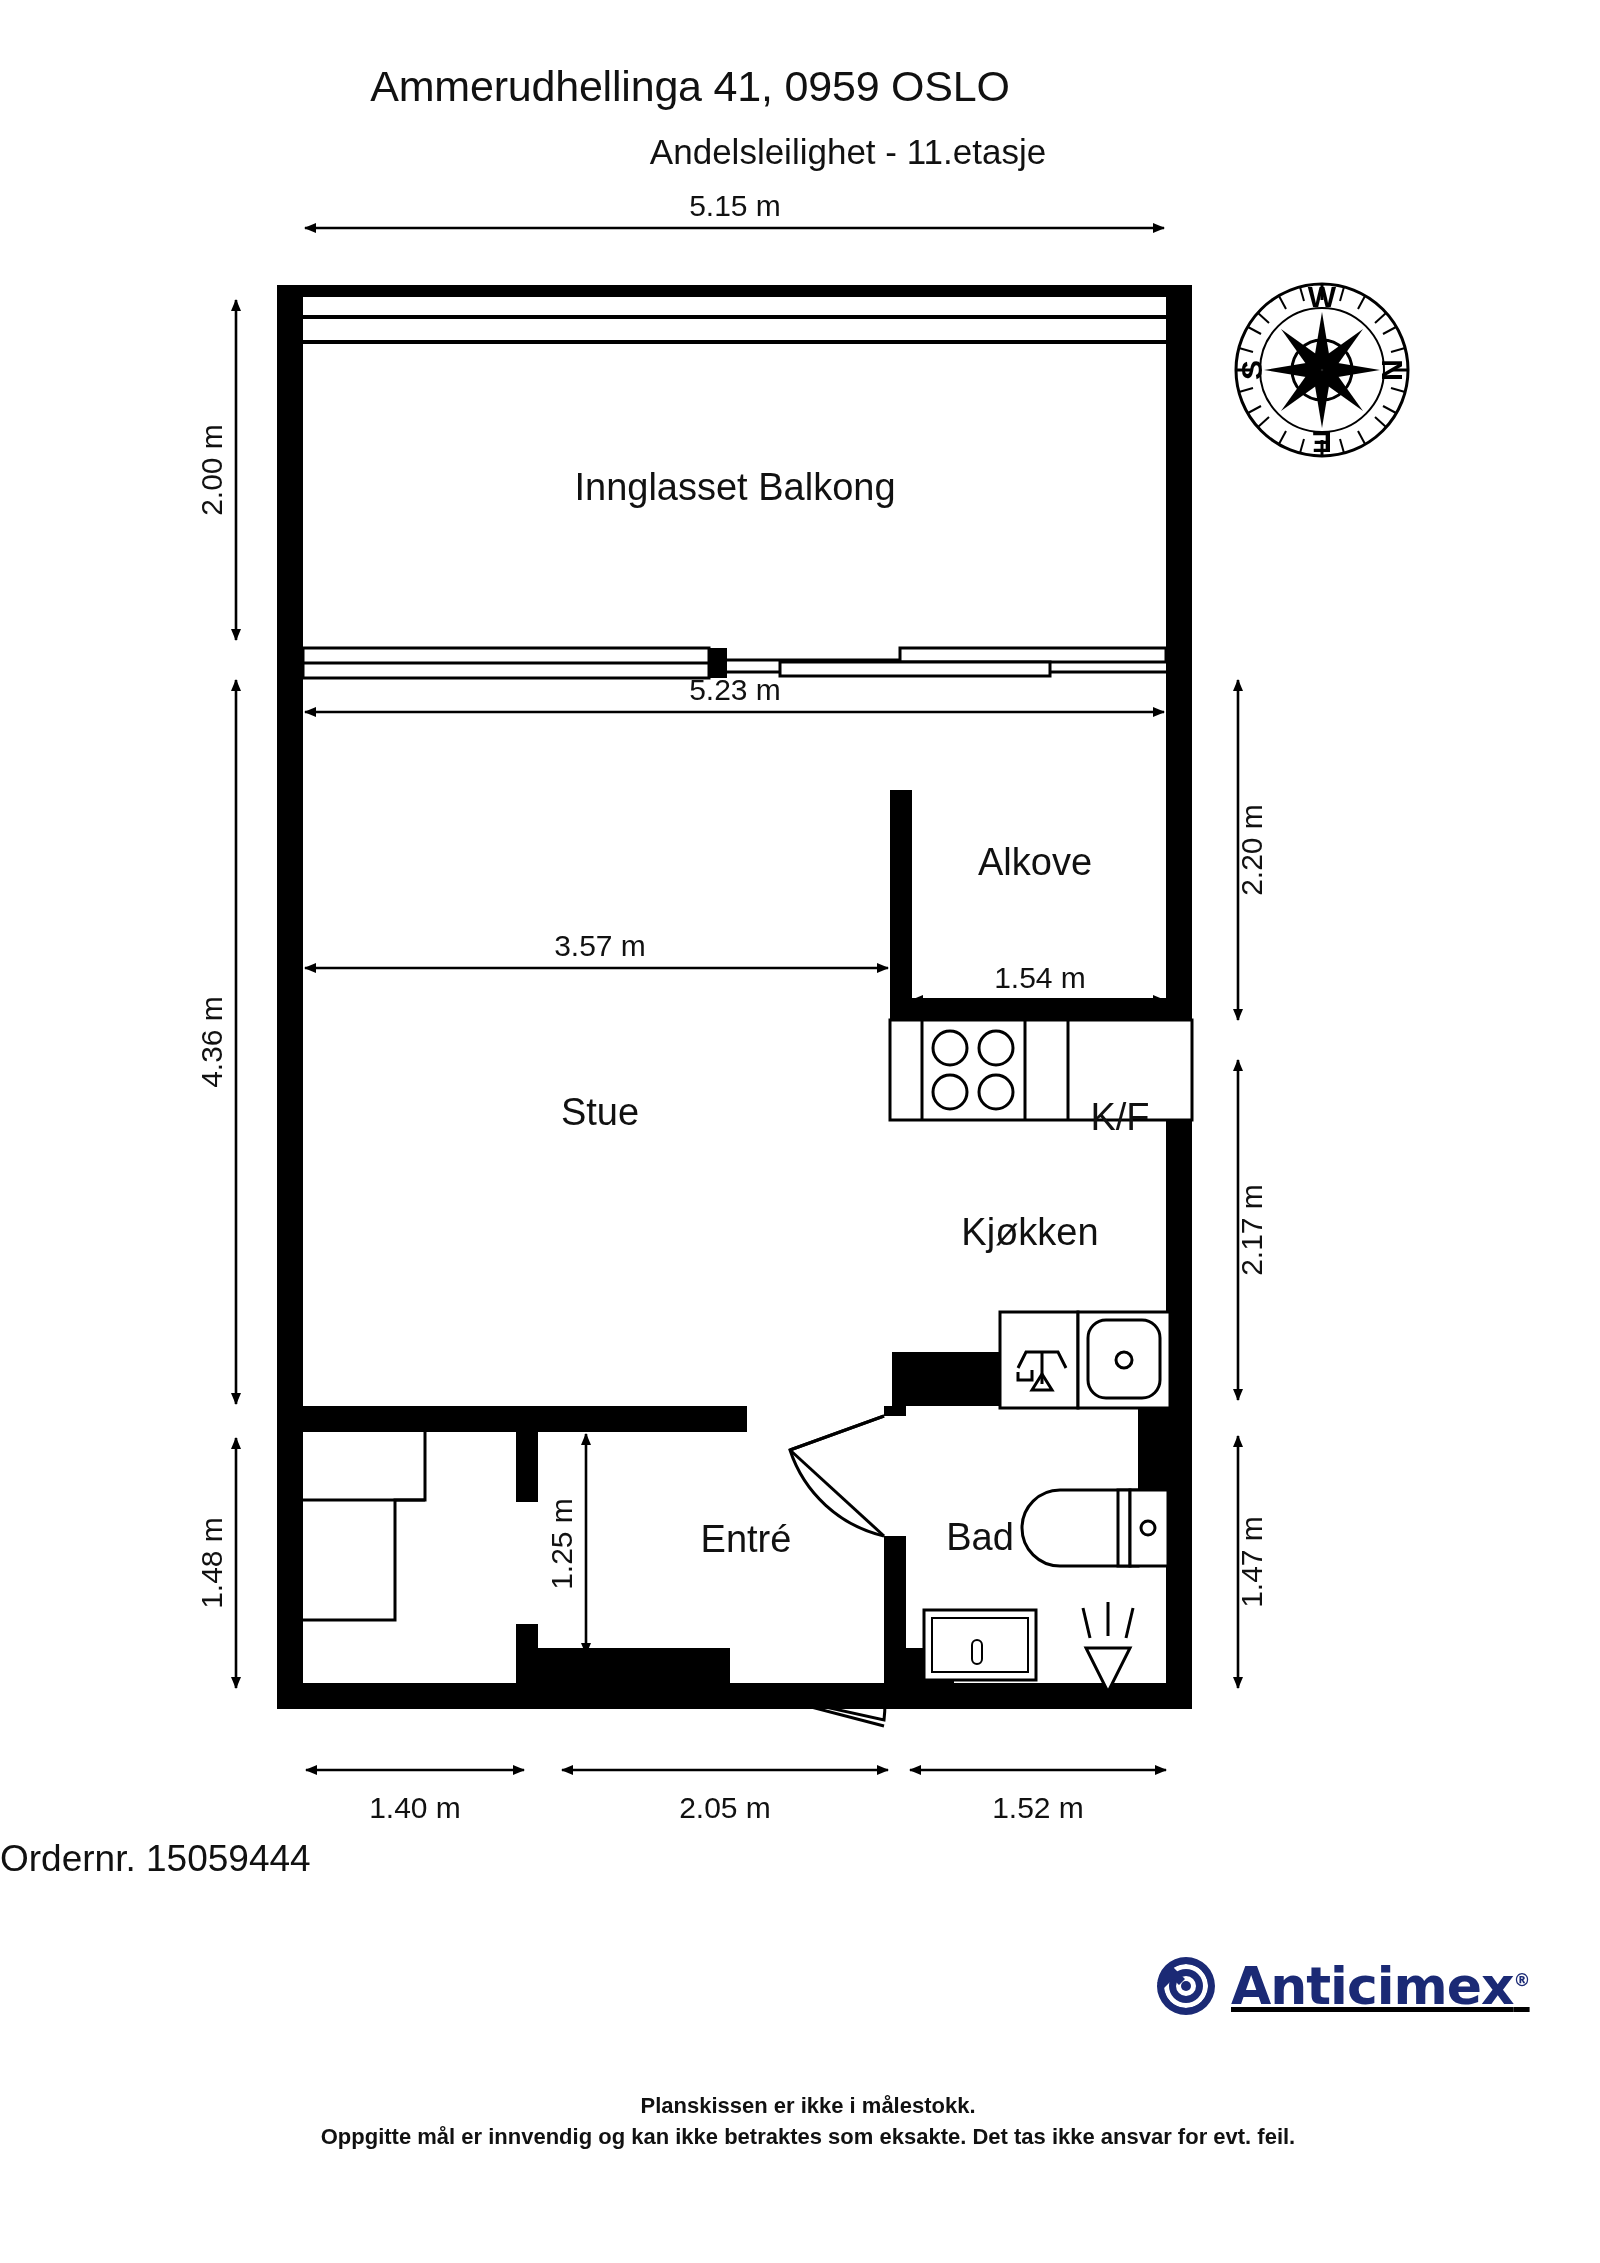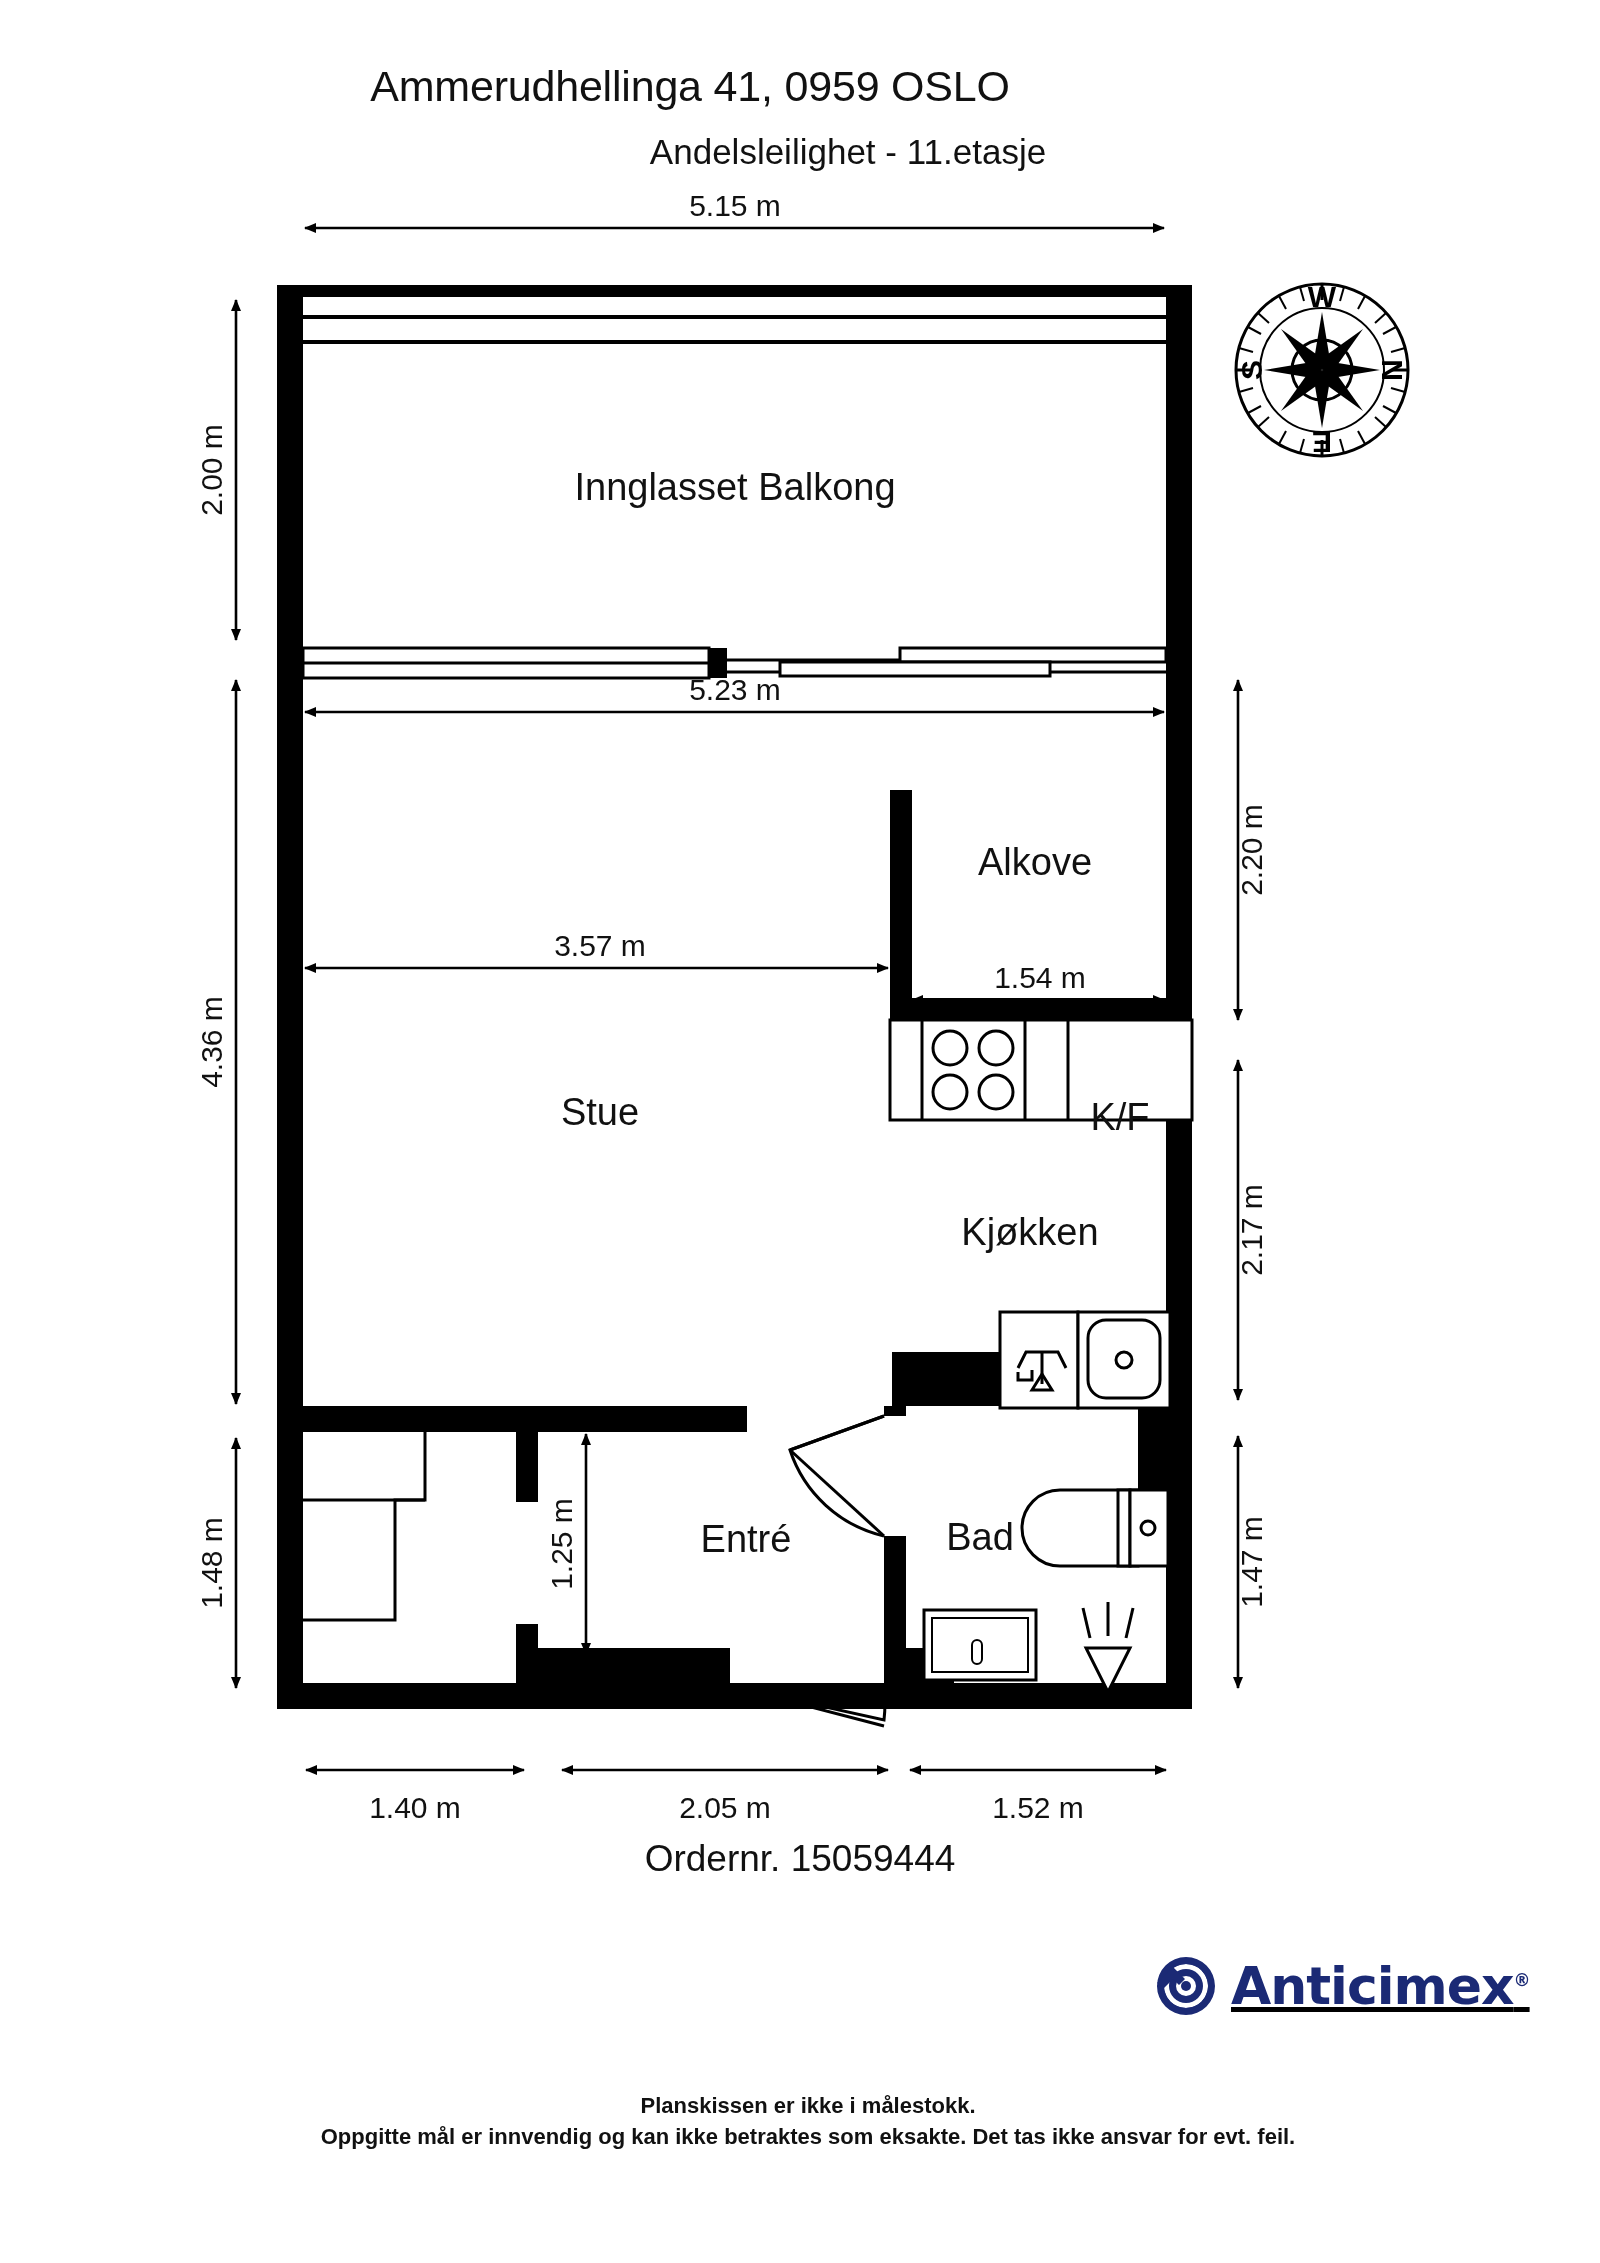--- a/index.html
+++ b/index.html
@@ -21,21 +21,21 @@
     position:absolute;left:0;top:132px;width:1600px;text-align:center;
     font-size:35px;color:#111;padding-left:48px;
   }
 
   
   .plan{position:absolute;left:0;top:0;width:1600px;height:2263px;}
   svg{display:block;}
 
   
   .ordernr{
-    position:absolute;left:0;top:1838px;width:1600px;text-align:center;
+    position:absolute;left:0;top:1838px;width:1600px;
     font-size:37px;color:#111;
   }
 
   
   .logo{
     position:absolute;left:1155px;top:1955px;
     display:flex;align-items:center;gap:14px;text-decoration:underline;
   }
   .logo-text{
     font-size:52px;font-weight:bold;color:#1b2a75;letter-spacing:-1px;

